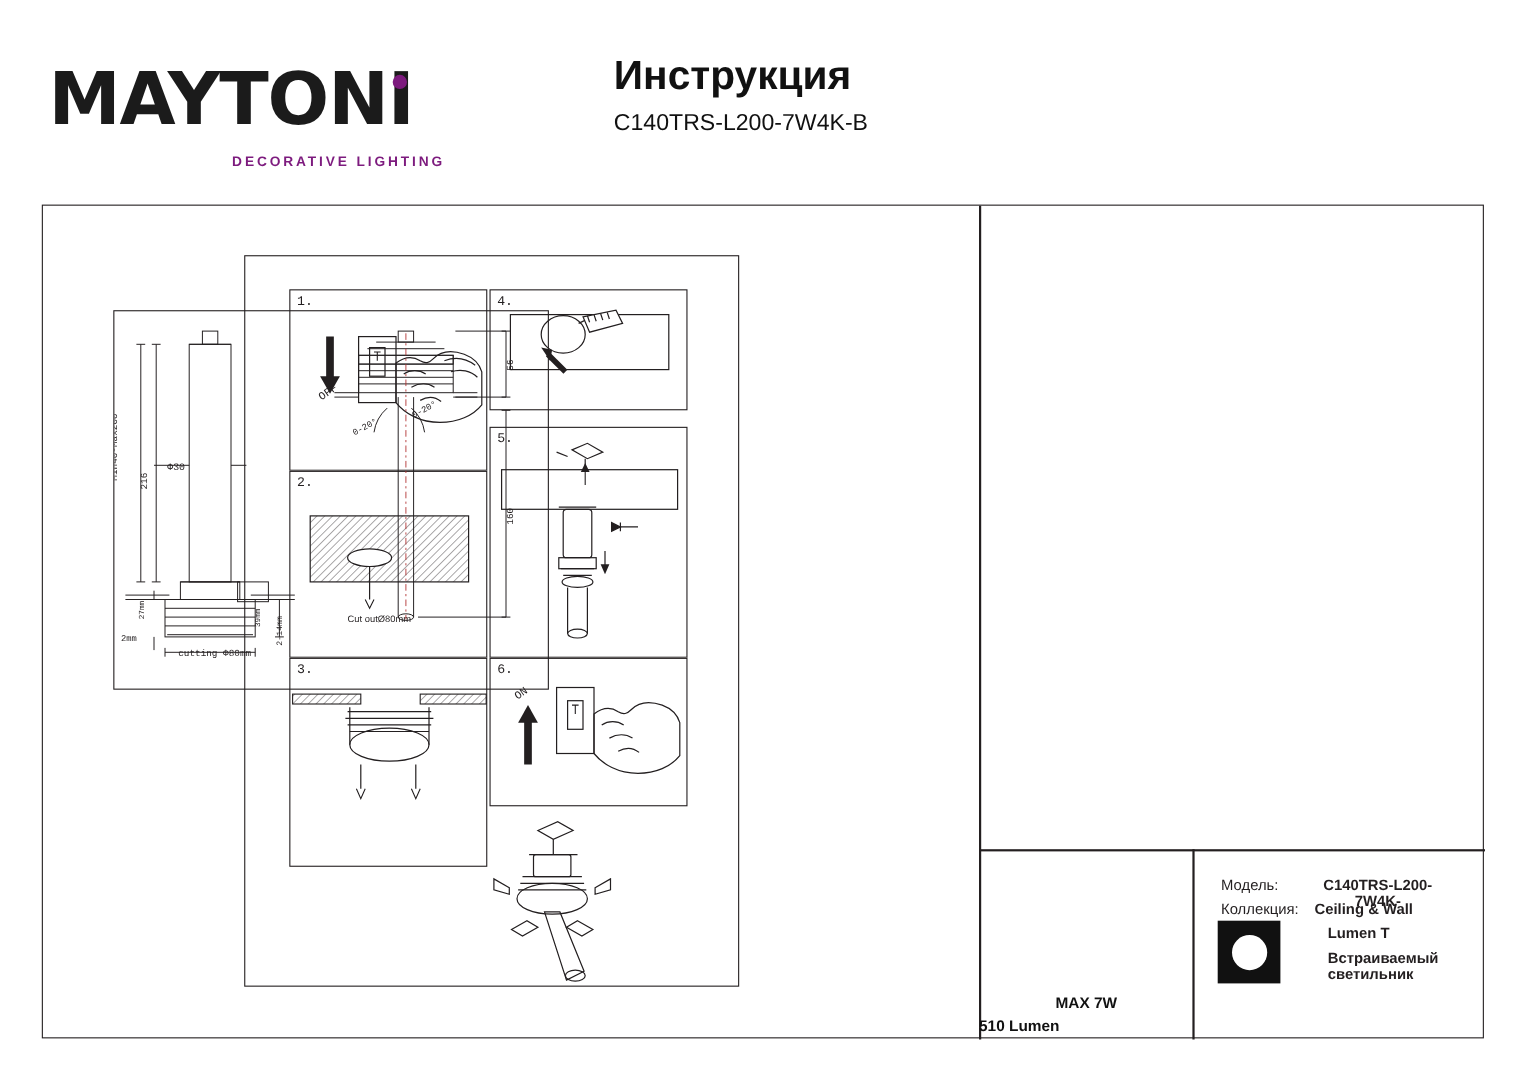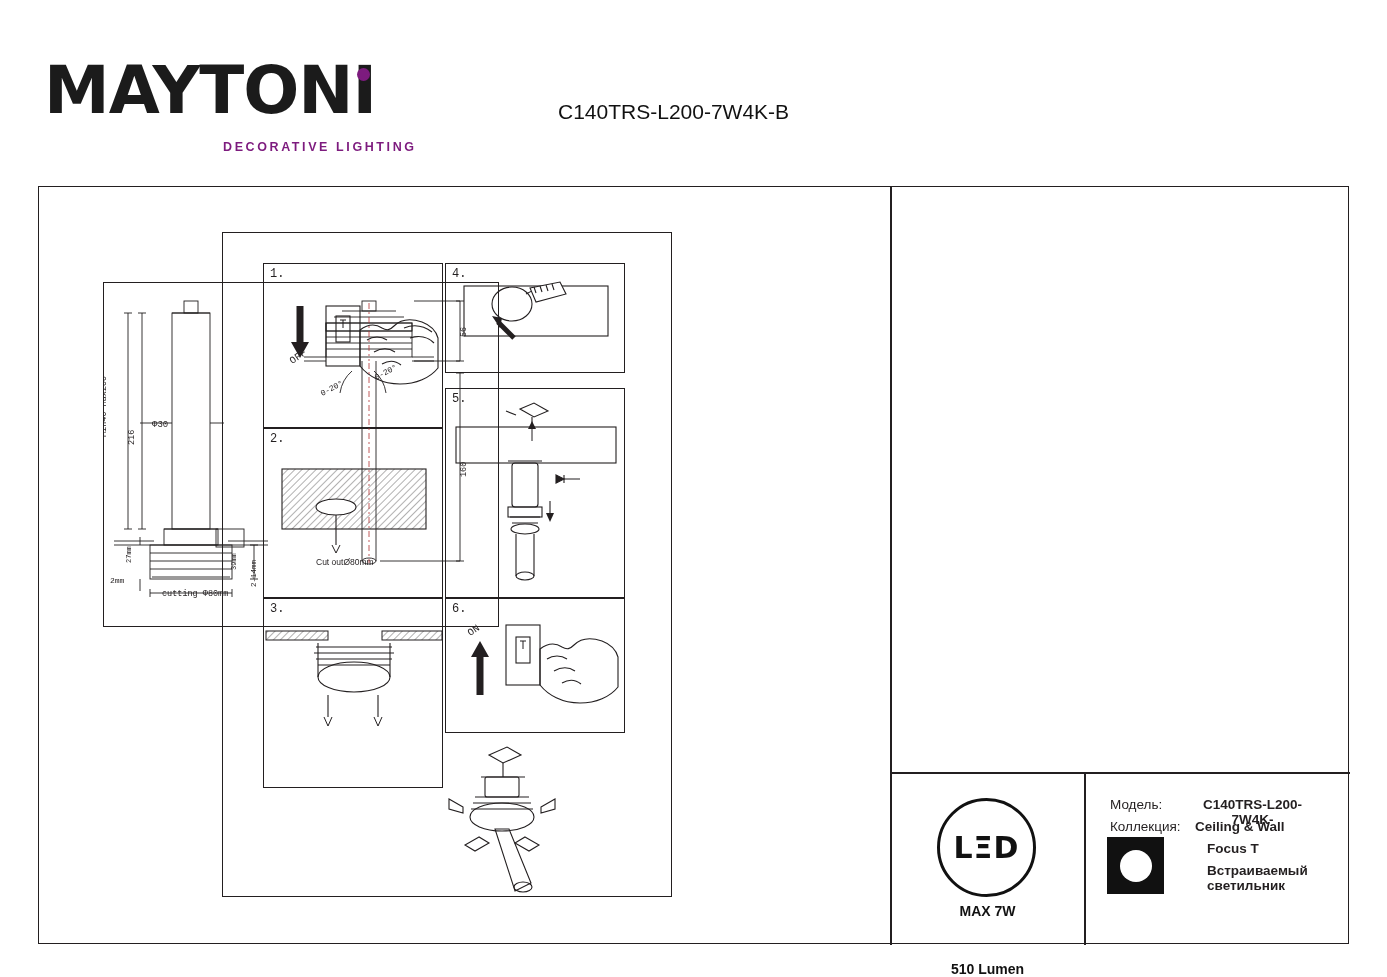--- a/index.html
+++ b/index.html
@@ -36,21 +36,20 @@
     border-radius:50%;
     background:#7d1b7e;
   }
   .logo-sub {
     position:absolute; left:175px; top:108px;
     font-family:"Liberation Sans", sans-serif;
     font-size:12.5px;
     letter-spacing:2.6px;
     color:#7d1b7e;
     font-weight:bold;
-    margin-left:12px;
   }
   .title-main {
     position:absolute; left:558px; top:48px;
     font-size:37px; font-weight:bold; color:#111;
     letter-spacing:0px;
   }
   .title-sub {
     position:absolute; left:558px; top:100px;
     font-size:21px; font-weight:normal; color:#111;
   }
@@ -116,22 +115,22 @@
   .led-text {
     font-family:"DejaVu Sans", sans-serif;
     font-weight:bold; font-size:30px; color:#111;
     letter-spacing:1px;
   }
   .led-w {
     position:absolute; left:0; top:131px; width:195px; text-align:center;
     font-size:14px; font-weight:bold; color:#111;
   }
   .led-lm {
-    position:absolute; left:0; top:152px; width:195px; text-align:center;
-    font-size:14px; font-weight:bold; color:#111;margin-top:37px;
+    position:absolute; left:0; top:152px; width:195px; 
+    font-size:14px; font-weight:bold; color:#111;
   }
 
   
   .infobox {
     position:absolute; left:1016px; top:585px; width:265px; height:173px;padding-left:32px;
   }
   .info-row {
     position:absolute; font-size:13.5px; color:#231f20;
   }
   .lbl { color:#231f20; }
@@ -152,20 +151,21 @@
 </style>
 </head>
 <body>
 
 <div class="header">
   <div class="logo-box">
     <div class="logo-word">MAYTONI</div>
     <div class="logo-dot"></div>
     <div class="logo-sub">DECORATIVE LIGHTING</div>
   </div>
+  <div class="title-main">Инструкция</div>
   <div class="title-sub">C140TRS-L200-7W4K-B</div>
 </div>
 
 <div class="frame">
   <div class="vsplit"></div>
   <div class="hsplit"></div>
   <div class="hsplit2"></div>
 
   <div class="steps">
 
@@ -382,31 +382,28 @@
         <path d="M310 18 l46 0 M310 78 l46 0 M276 278 l80 0"></path>
       </g>
       <text x="362" y="50" font-family="Liberation Mono, monospace" font-size="8.5" fill="#231f20" transform="rotate(-90 364 52)">56</text>
       <text x="362" y="190" font-family="Liberation Mono, monospace" font-size="8.5" fill="#231f20" transform="rotate(-90 364 192)">160</text>
       <text x="218" y="112" font-family="Liberation Mono, monospace" font-size="8" fill="#231f20" transform="rotate(-28 220 112)">0-20°</text>
       <text x="272" y="96" font-family="Liberation Mono, monospace" font-size="8" fill="#231f20" transform="rotate(-28 274 96)">0-20°</text>
     </svg>
   </div>
 
   <div class="ledbox">
-    <div class="led-circle">
-      <span class="led-text">LΞD</span>
-    </div>
     <div class="led-w">MAX 7W</div>
     <div class="led-lm">510 Lumen</div>
   </div>
 
   <div class="infobox">
     <div class="info-row lbl r1">Модель:</div>
     <div class="info-row val r1v">C140TRS-L200-7W4K-</div>
     <div class="info-row lbl r2">Коллекция:</div>
     <div class="info-row val r2v">Ceiling &amp; Wall</div>
-    <div class="info-row val r3v">Focus T</div>
+    <div class="info-row val r3v">Lumen T</div>
     <div class="info-row val r4v">Встраиваемый светильник</div>
     <div class="prod-icon">
       <div class="prod-icon-inner"></div>
     </div>
   </div>
 </div>
 
 </body></html>

